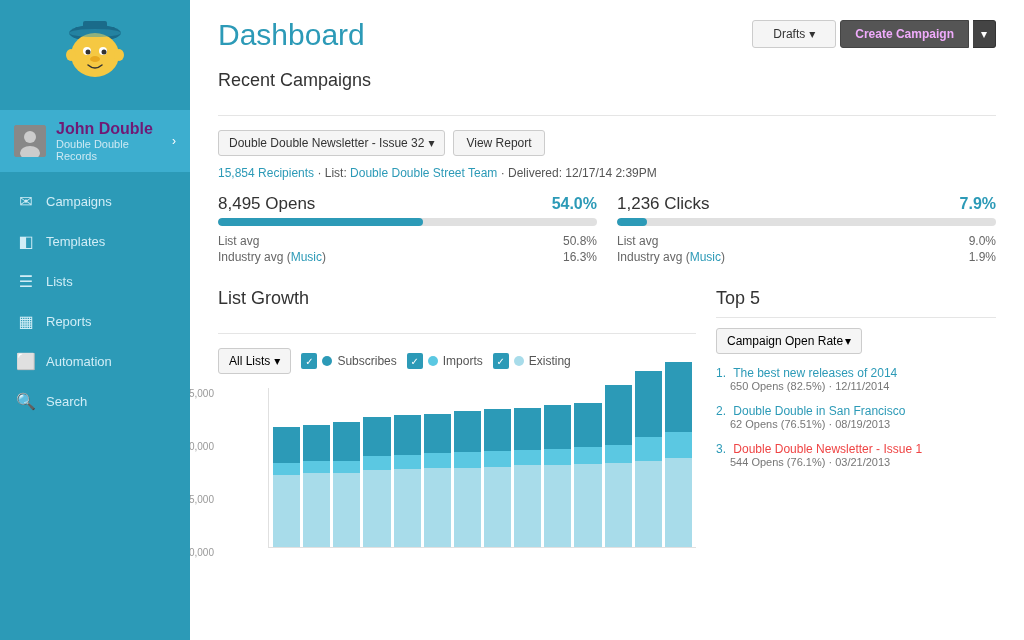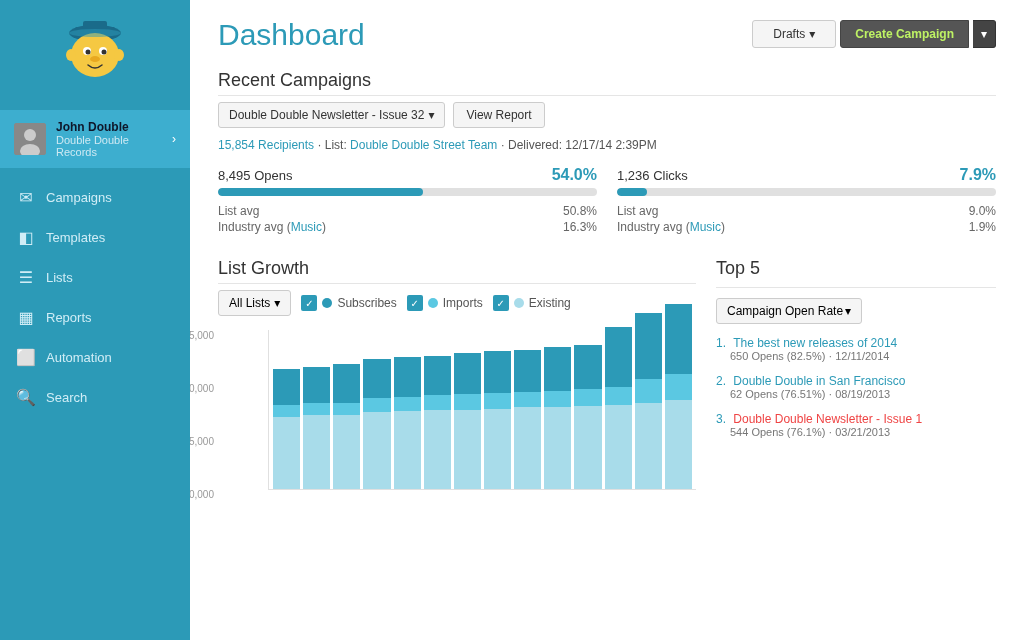--- a/index.html
+++ b/index.html
@@ -37,21 +37,21 @@
     .user-avatar {
       width: 32px;
       height: 32px;
       background: #888;
       border-radius: 3px;
       margin-right: 10px;
       flex-shrink: 0;
       overflow: hidden;
     }
     .user-info { flex: 1; }
-    .user-name { color: #0f172a; font-weight: bold; font-size: 12px; }
+    .user-name { color: #701a75; font-weight: bold; font-size: 16px; }
     .user-org { color: #cde9f3; font-size: 11px; }
     .chevron-right { color: #fff; font-size: 12px; margin-left: 4px; }
 
     .nav-items { padding-top: 8px; }
     .nav-item {
       display: flex;
       align-items: center;
       padding: 10px 16px;
       color: #d0edf6;
       cursor: pointer;
@@ -105,42 +105,42 @@
       gap: 4px;
       color: #333;
     }
     .btn-create {
       background: #555;
       border: 1px solid #444;
       border-radius: 3px 0 0 3px;
       padding: 6px 14px;
       font-size: 12px;
       cursor: pointer;
-      color: #bef264;
+      color: #f0abfc;
       font-weight: bold;
     }
     .btn-create-arrow {
       background: #444;
       border: 1px solid #333;
       border-radius: 0 3px 3px 0;
       padding: 6px 8px;
       font-size: 12px;
       cursor: pointer;
       color: #fff;
       border-left: none;
     }
 
     
     .section-title {
       font-size: 18px;
       font-weight: 400;
       color: #333;
-      margin-bottom: 6px;
+      margin-bottom: 14px;
       border-bottom: 1px solid #e5e5e5;
-      padding-bottom: 4px;
+      padding-bottom: 24px;
     }
 
     .campaign-controls { display: flex; gap: 8px; margin-bottom: 10px; align-items: center; }
     .btn-campaign-select {
       background: #f5f5f5;
       border: 1px solid #ccc;
       border-radius: 3px;
       padding: 5px 10px;
       font-size: 12px;
       cursor: pointer;
@@ -172,21 +172,21 @@
       gap: 20px;
       margin-bottom: 22px;
     }
     .stat-block {}
     .stat-header {
       display: flex;
       justify-content: space-between;
       align-items: baseline;
       margin-bottom: 4px;
     }
-    .stat-label { font-size: 13px; color: #333; }
+    .stat-label { font-size: 17px; color: #333; }
     .stat-pct { font-size: 16px; color: #2c9ab7; font-weight: bold; }
     .progress-bar-bg {
       height: 8px;
       background: #e0e0e0;
       border-radius: 4px;
       margin-bottom: 8px;
       overflow: hidden;
     }
     .progress-bar-fill {
       height: 100%;

